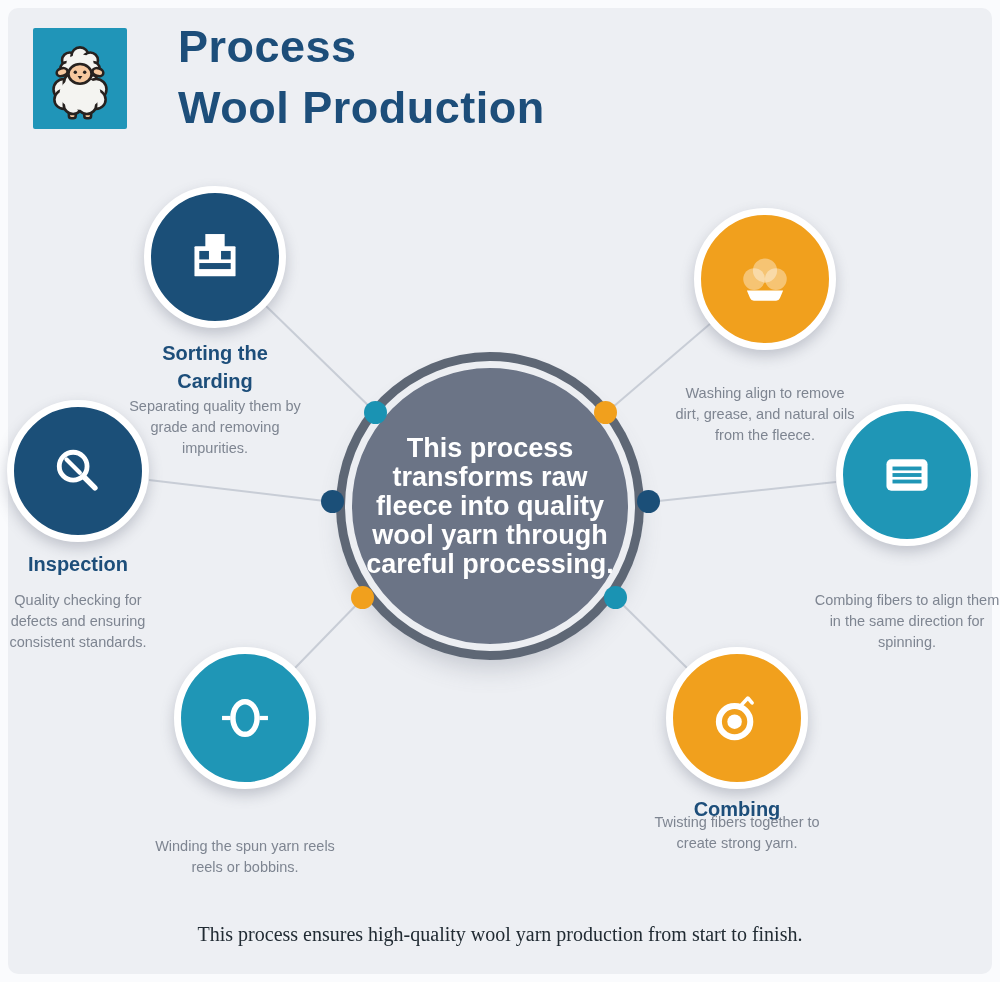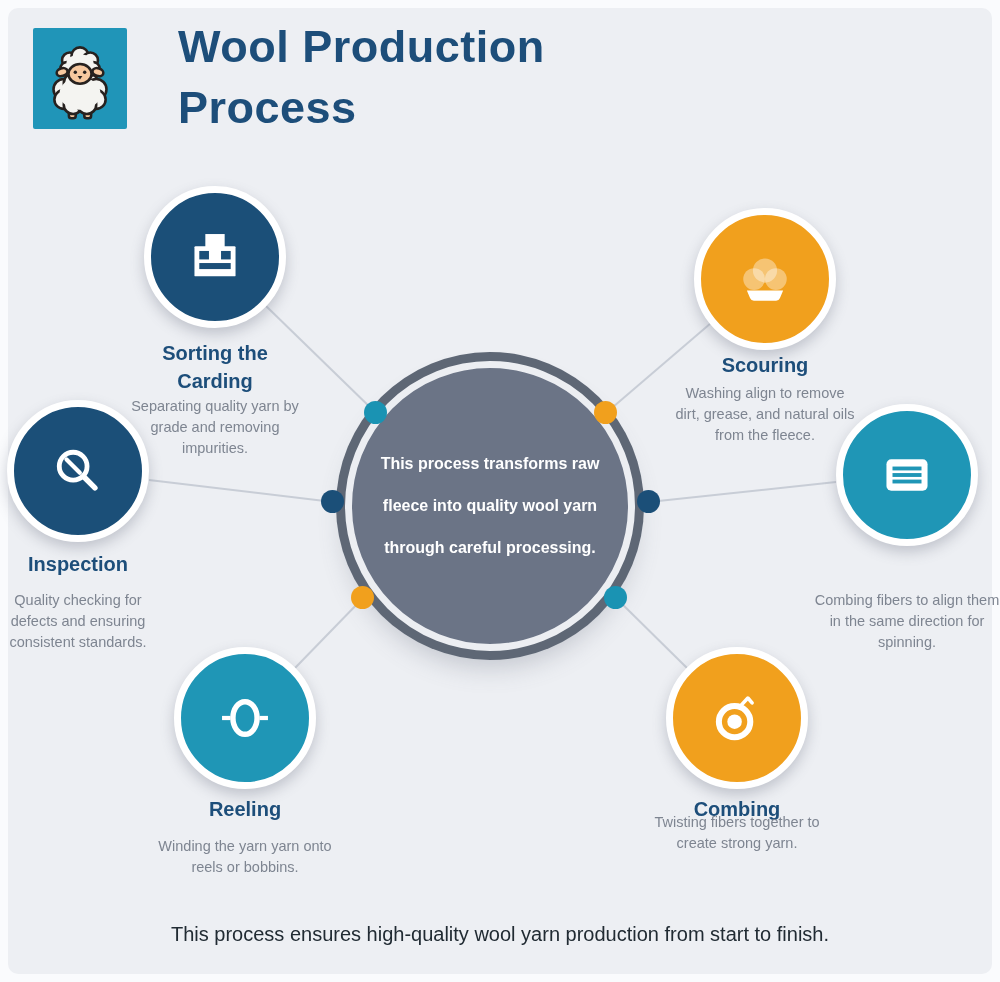--- a/index.html
+++ b/index.html
@@ -16,40 +16,40 @@
 
   
   .connectors { position: absolute; left: 0; top: 0; z-index: 1; }
   .connectors line { stroke: #c8cdd6; stroke-width: 2; }
 
   
   .center-circle { position: absolute; left: 345px; top: 361px; width: 276px; height: 276px;
                    border-radius: 50%; border: 7px solid #eceef2; background: #6b7486;
                    box-shadow: 0 0 0 9px #5e6775, 0 16px 26px rgba(96,104,120,.30);
                    display: flex; align-items: center; justify-content: center; z-index: 2; }
-  .center-text { width: 258px; text-align: center; color: #ffffff; font-size: 16px;
-                 font-weight: bold; line-height: 42px; }
+  .center-text { width: 258px; text-align: center; color: #ffffff; font-size: 27px;
+                 font-weight: bold; line-height: 29px; }
 
   
   .node-circle { position: absolute; width: 128px; height: 128px; border-radius: 50%;
                  border: 7px solid #ffffff; background-color: var(--c);
                  box-shadow: 0 6px 14px rgba(96,104,120,.32);
                  display: flex; align-items: center; justify-content: center; z-index: 3; }
   .node-circle svg { width: 58px; height: 58px; }
 
   .node-title { position: absolute; text-align: center; color: #1d4e7a; font-size: 20px;
                 font-weight: bold; line-height: 28px; z-index: 2; }
   .node-desc  { position: absolute; text-align: center; color: #7e8591; font-size: 14.5px;
                 line-height: 21px; z-index: 2; }
 
   
   .dot { position: absolute; width: 23px; height: 23px; border-radius: 50%; z-index: 4; }
 
   .footer-text { position: absolute; left: 0; top: 923px; width: 1000px; text-align: center;
-                 color: #212b33; font-size: 20px; z-index: 2; }
+                 color: #212b33; font-size: 20px; z-index: 2; font-family: Liberation Serif, serif; }
 </style>
 </head>
 <body>
 
 <div class="canvas">
   <div class="card"></div>
 
   <div class="logo-square" style="background-color: rgb(32, 149, 184);">
     <svg viewBox="0 0 96 100" width="82" height="88">
 
@@ -80,22 +80,22 @@
       <ellipse cx="27" cy="42" rx="6.5" ry="4.5" fill="#f6c89f" stroke="#26211f" stroke-width="3" transform="rotate(-18 27 42)"></ellipse>
       <ellipse cx="69" cy="42" rx="6.5" ry="4.5" fill="#f6c89f" stroke="#26211f" stroke-width="3" transform="rotate(18 69 42)"></ellipse>
 
       <ellipse cx="48" cy="44" rx="13.5" ry="11.5" fill="#f6c89f" stroke="#26211f" stroke-width="3"></ellipse>
       <circle cx="42.5" cy="42" r="2" fill="#26211f"></circle>
       <circle cx="53.5" cy="42" r="2" fill="#26211f"></circle>
       <path d="M45.2 46.5 h5.6 l-2.8 4 z" fill="#26211f"></path>
     </svg>
   </div>
   <div class="page-title">
+    <div>Process</div>
     <div>Wool Production</div>
-    <div>Process</div>
   </div>
 
   <svg class="connectors" width="1000" height="982">
     <line x1="266" y1="306" x2="376" y2="413"></line>
     <line x1="711" y1="323" x2="606" y2="413"></line>
     <line x1="149" y1="480" x2="333" y2="502"></line>
     <line x1="836" y1="482" x2="649" y2="502"></line>
     <line x1="295" y1="668" x2="363" y2="598"></line>
     <line x1="687" y1="668" x2="616" y2="598"></line>
   </svg>
@@ -114,31 +114,30 @@
   <div class="node-circle" style="left: 144px; top: 186px; --c: #1b4f78;">
     <svg viewBox="0 0 48 48">
       <rect x="16" y="5" width="16" height="13" fill="#fff"></rect>
       <rect x="7" y="15" width="34" height="25" rx="1" fill="#fff"></rect>
       <rect x="11" y="19" width="8" height="7" fill="var(--c)"></rect>
       <rect x="29" y="19" width="8" height="7" fill="var(--c)"></rect>
       <rect x="11" y="29" width="26" height="5" fill="var(--c)"></rect>
     </svg>
   </div>
   <div class="node-title" style="left:135px;top:339px;width:160px">Sorting the Carding</div>
-  <div class="node-desc" style="left:122px;top:396px;width:186px">Separating quality yarn by grade and removing impurities.</div>
+  <div class="node-desc" style="left:122px;top:396px;width:186px">Separating quality them by grade and removing impurities.</div>
 
   <div class="node-circle" style="left: 694px; top: 208px; --c: #f1a01d;">
     <svg viewBox="0 0 48 48">
       <circle cx="24" cy="17" r="10" fill="rgba(255,255,255,.38)"></circle>
       <circle cx="15" cy="24" r="9" fill="rgba(255,255,255,.38)"></circle>
       <circle cx="33" cy="24" r="9" fill="rgba(255,255,255,.38)"></circle>
       <path d="M9 33.5 h30 l-2.6 6.2 a3.5 3.5 0 0 1 -3.2 2.2 H14.8 a3.5 3.5 0 0 1 -3.2 -2.2 Z" fill="#fff"></path>
     </svg>
   </div>
-  <div class="node-title" style="left:685px;top:351px;width:160px">Scouring</div>
   <div class="node-desc" style="left:672px;top:383px;width:186px">Washing align to remove dirt, grease, and natural oils from the fleece.</div>
 
   <div class="node-circle" style="left: 7px; top: 400px; --c: #1b4f78;">
     <svg viewBox="0 0 48 48">
       <circle cx="20" cy="20" r="11.5" fill="none" stroke="#fff" stroke-width="4"></circle>
       <line x1="14.5" y1="14.5" x2="25.5" y2="25.5" stroke="#fff" stroke-width="3.5" stroke-linecap="round"></line>
       <line x1="29" y1="29" x2="38" y2="38" stroke="#fff" stroke-width="4.5" stroke-linecap="round"></line>
     </svg>
   </div>
   <div class="node-title" style="left:-2px;top:550px;width:160px">Inspection</div>
@@ -154,22 +153,21 @@
   </div>
   <div class="node-desc" style="left:812px;top:590px;width:190px">Combing fibers to align them in the same direction for spinning.</div>
 
   <div class="node-circle" style="left: 174px; top: 647px; --c: #1f96b6;">
     <svg viewBox="0 0 48 48">
       <ellipse cx="24" cy="24" rx="10" ry="13.5" fill="none" stroke="#fff" stroke-width="4.5"></ellipse>
       <line x1="5" y1="24" x2="12" y2="24" stroke="#fff" stroke-width="3.5"></line>
       <line x1="36" y1="24" x2="43" y2="24" stroke="#fff" stroke-width="3.5"></line>
     </svg>
   </div>
-  <div class="node-title" style="left:165px;top:795px;width:160px">Reeling</div>
-  <div class="node-desc" style="left:152px;top:836px;width:186px">Winding the yarn yarn onto reels or bobbins.</div>
+  <div class="node-desc" style="left:152px;top:836px;width:186px">Winding the spun yarn reels reels or bobbins.</div>
 
   <div class="node-circle" style="left: 666px; top: 647px; --c: #f1a01d;">
     <svg viewBox="0 0 48 48">
       <circle cx="22" cy="27" r="13" fill="none" stroke="#fff" stroke-width="5"></circle>
       <circle cx="22" cy="27" r="6" fill="#fff"></circle>
       <path d="M26 15 L33 7.5 L36.5 11.5" fill="none" stroke="#fff" stroke-width="3" stroke-linecap="round" stroke-linejoin="round"></path>
     </svg>
   </div>
   <div class="node-title" style="left:657px;top:795px;width:160px">Combing</div>
   <div class="node-desc" style="left:644px;top:812px;width:186px">Twisting fibers together to create strong yarn.</div>

